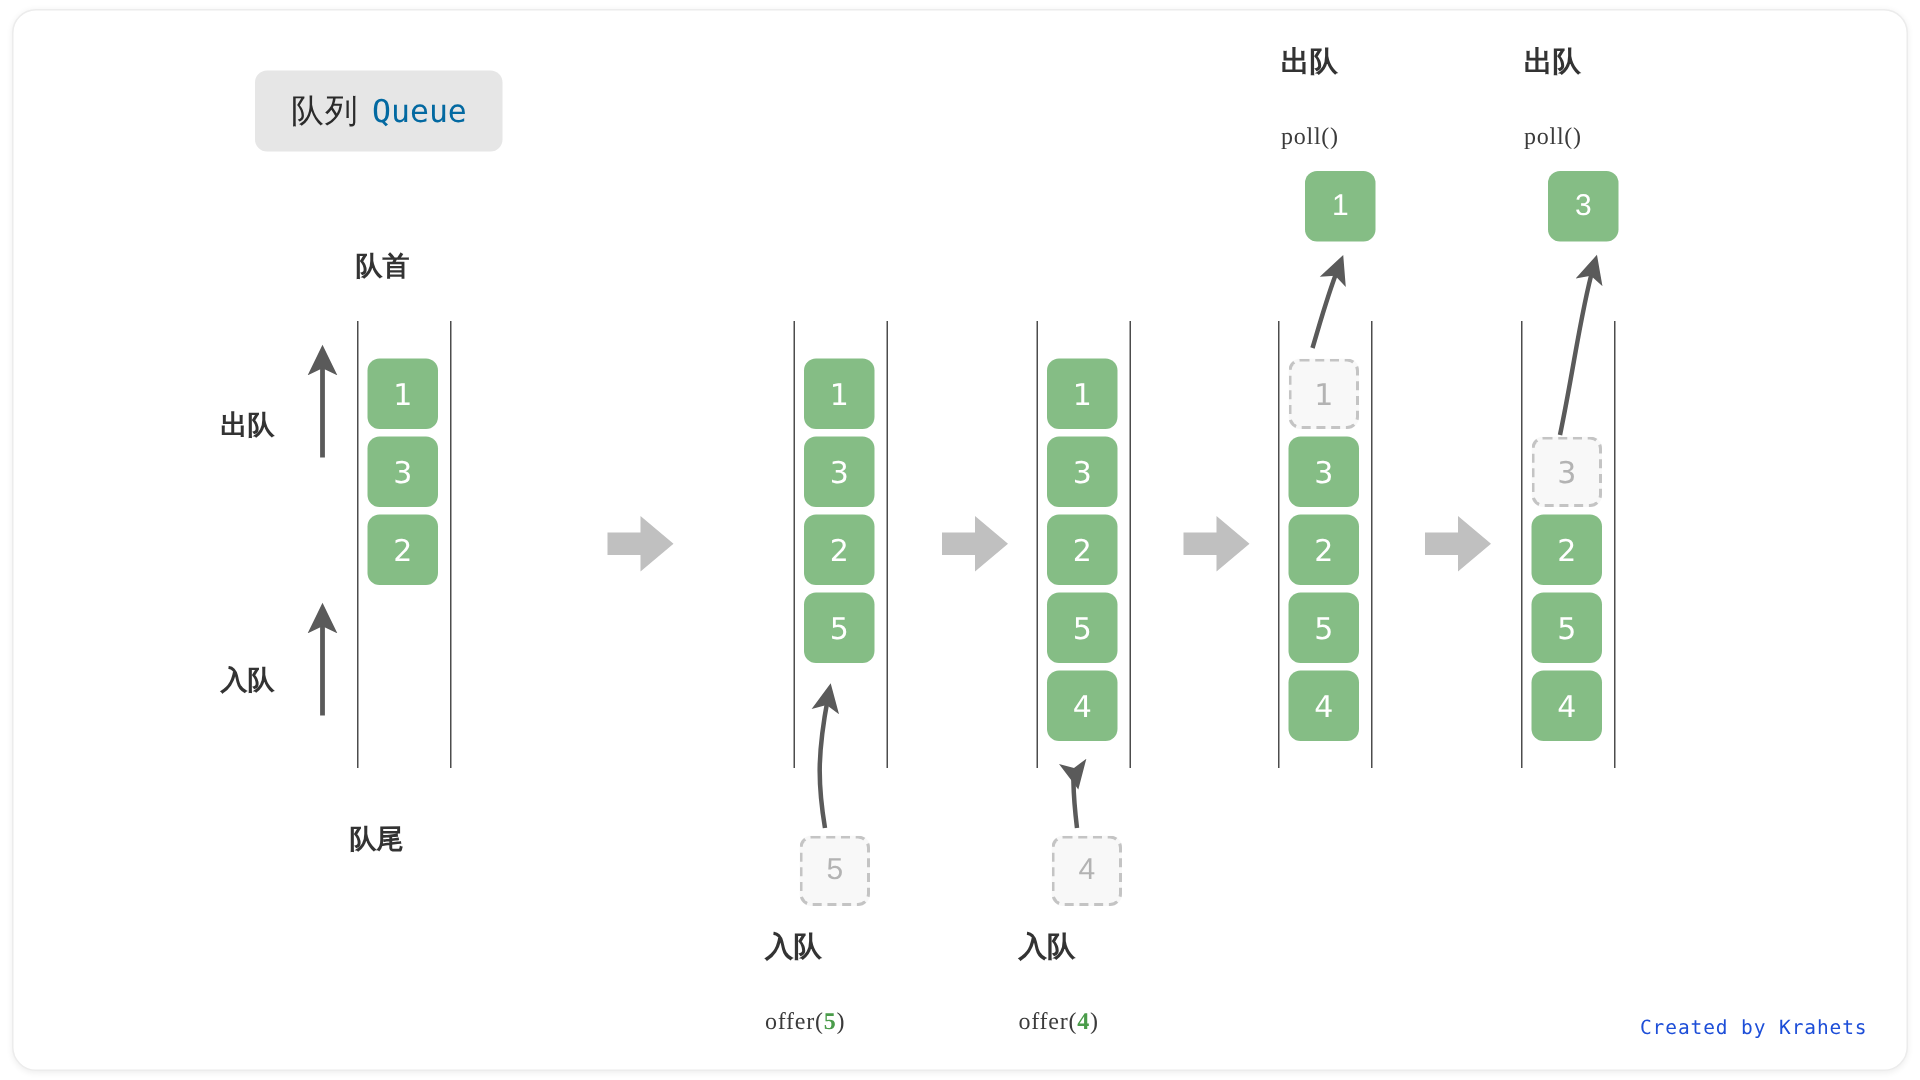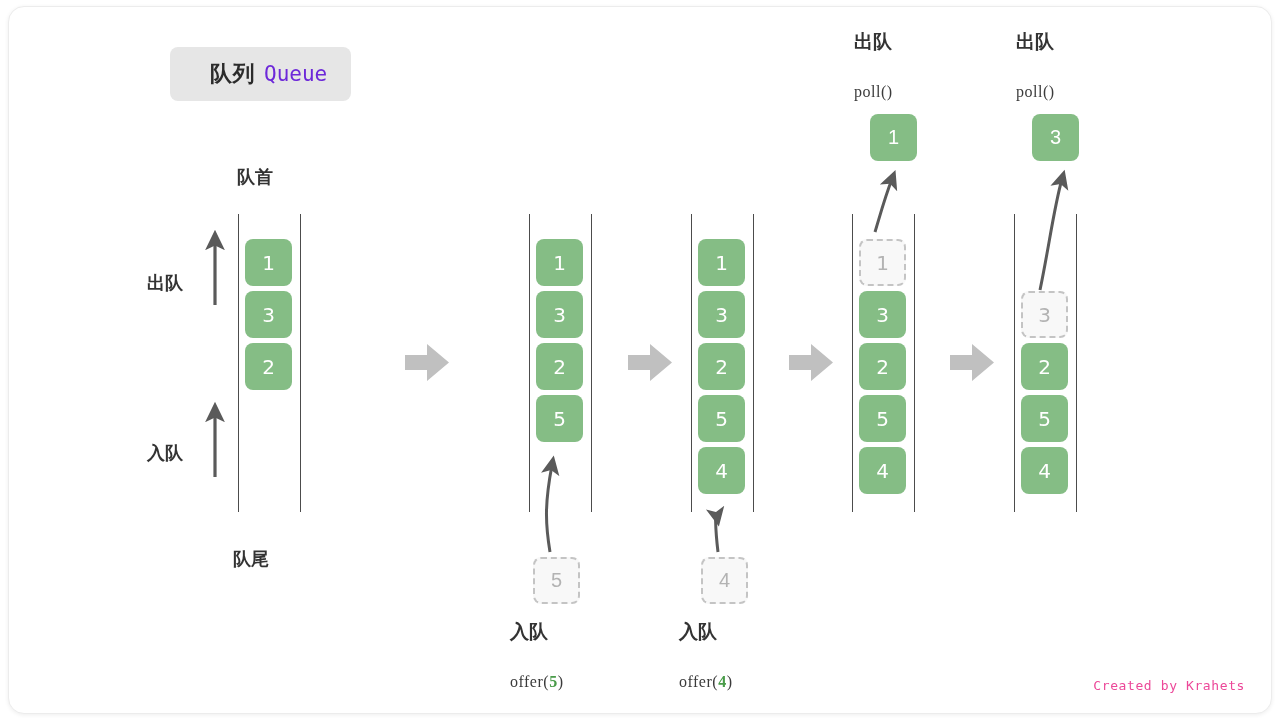--- a/index.html
+++ b/index.html
@@ -41,29 +41,28 @@
     padding: 12px 24px;
     background: #e6e6e6;
     border-radius: 8px;
     display: flex;
     align-items: baseline;
     gap: 9px;
     white-space: nowrap;
   }
   .title-cn {
     font-size: 22px;
-    font-weight: bold;
+    font-weight: normal;
     color: #2b2b2b;
     letter-spacing: 0.5px;
-    margin-left: 16px;
   }
   .title-en {
     font-size: 21px;
     font-family: "DejaVu Sans Mono", "Liberation Mono", monospace;
-    color: #6d28d9;
+    color: #0369a1;
   }
 
   
   .cn-label {
     position: absolute;
     font-size: 18px;
     font-weight: bold;
     color: #333333;
     white-space: nowrap;
   }
@@ -146,21 +145,21 @@
     pointer-events: none;
   }
 
   
   .credit {
     position: absolute;
     right: 28px;
     bottom: 22px;
     font-size: 13px;
     font-family: "DejaVu Sans Mono", "Liberation Mono", monospace;
-    color: #ec4899;
+    color: #1d4ed8;
     letter-spacing: 0.6px;
     white-space: nowrap;
   }
 </style>
 </head>
 <body>
 
 <div class="card">
   <div class="stage">
 

